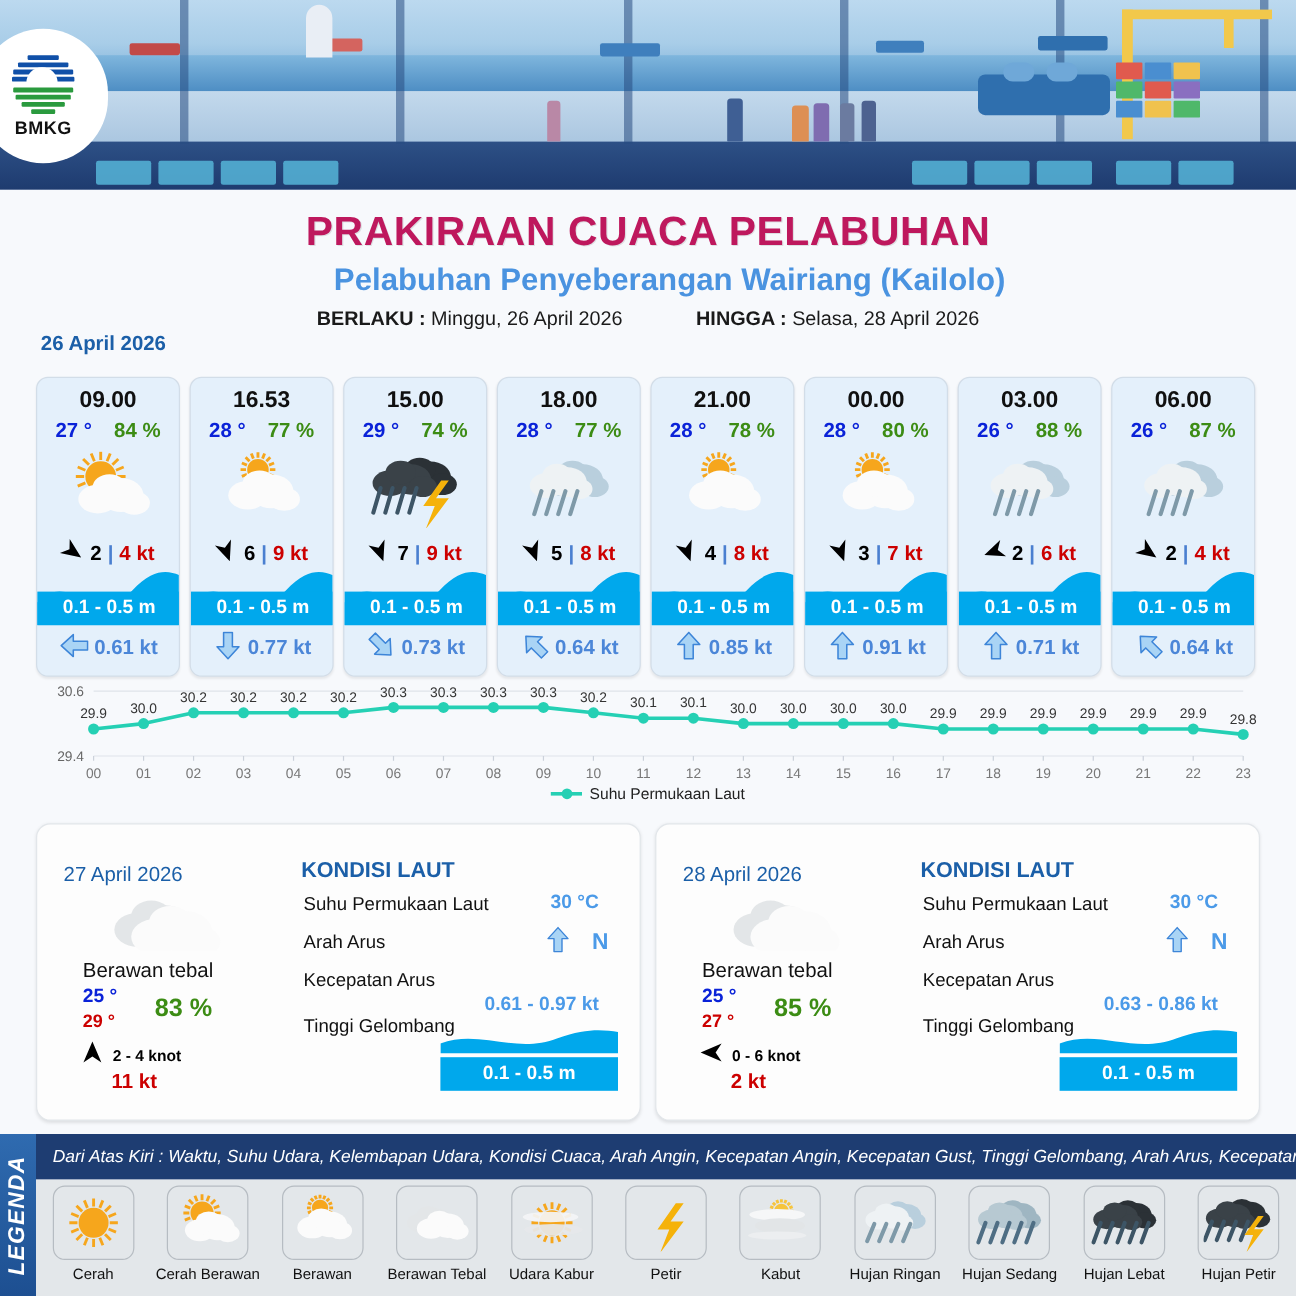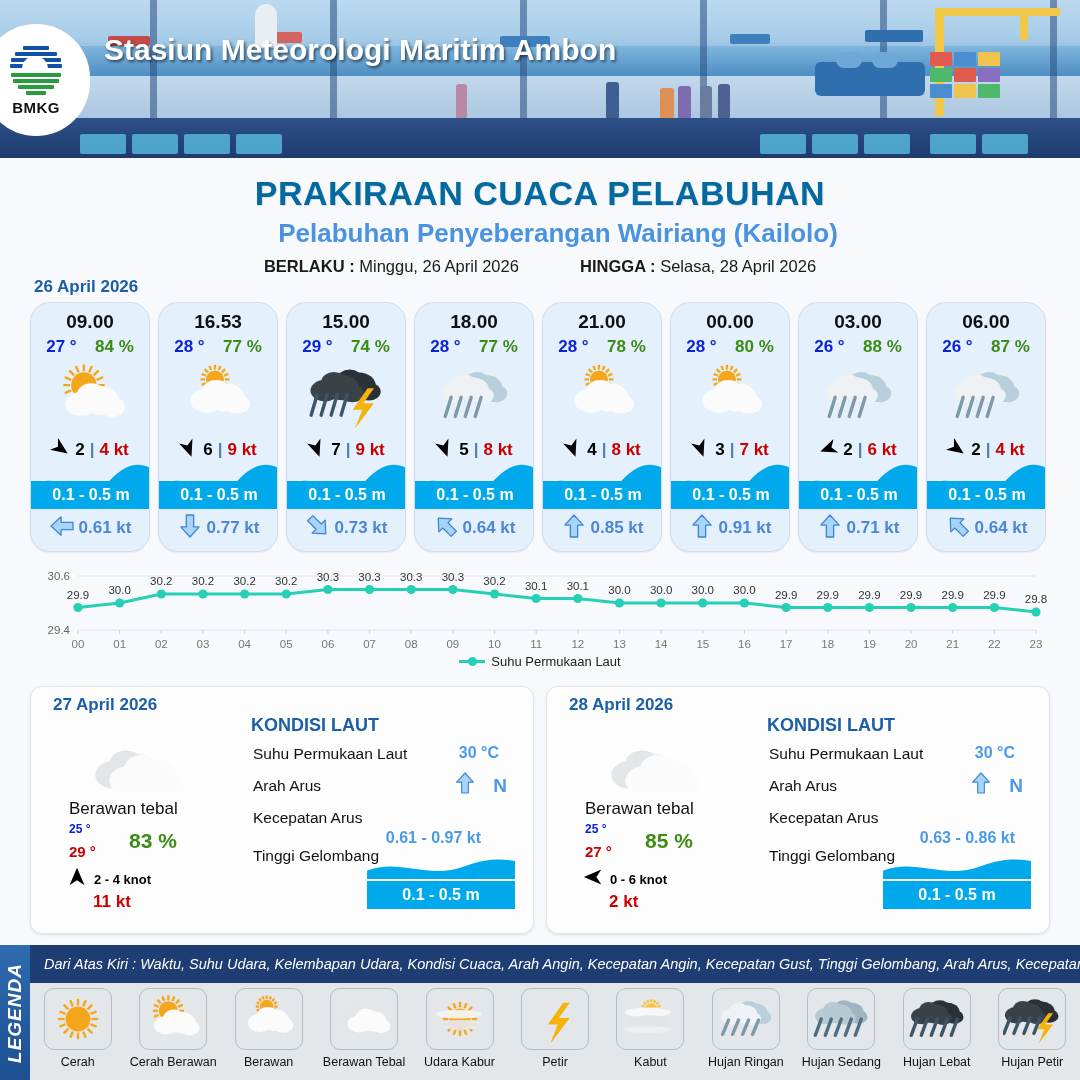--- a/index.html
+++ b/index.html
@@ -67,21 +67,21 @@
     text-shadow: 1.5px 1.5px 3px rgba(0,0,0,.55);
   }
   .hdr-line3 {
     font-size: 20px; color:#fff; margin-top: 7px;
     text-shadow: 1px 1px 2px rgba(0,0,0,.5);
   }
 
   
   .title-block { text-align:center; padding-top:16px; }
   .t-main {
-    font-size: 34px; font-weight: bold; color:#0369a1; letter-spacing:.5px;
+    font-size: 34px; font-weight: bold; color:#be185d; letter-spacing:.5px;
     font-stretch: condensed;
     text-shadow: 1px 1px 0 rgba(0,0,0,.10);
   }
   .t-sub {
     font-size: 26px; font-weight: bold; color:#4a93e0; margin-top:5px;padding-left:36px;
   }
   .t-valid { margin-top: 8px; font-size: 16.5px; color:#1a1a1a; }
   .t-valid .lbl { font-weight: bold; }
   .t-valid .gap { display:inline-block; width:52px; }
 
@@ -93,24 +93,25 @@
 
   
   .cards {
     position:absolute; left:30px; top:302px;
     width:1020px; display:flex; gap:8px;
   }
   .card {
     width: 120px; height: 250px;
     background: #e4f0fb;
     border: 1px solid #d2dde8;
-    border-radius: 20px;
+    border-radius: 10px;
     position: relative;
     overflow: hidden;
     box-shadow: 0 1px 2px rgba(0,0,0,.07);
+    margin-top: 12px;
   }
   .c-time { text-align:center; font-size:19px; font-weight:bold; color:#101010; padding-top:8px; }
   .c-row { display:flex; justify-content:space-around; align-items:baseline; padding:4px 6px 0 6px;}
   .c-temp { font-size:17px; font-weight:bold; color:#0a22d8; }
   .c-hum  { font-size:17px; font-weight:bold; color:#3c8c14; }
   .c-icon { height:78px; display:flex; align-items:center; justify-content:center; }
   .c-wind { display:flex; align-items:center; justify-content:center; gap:5px; height:30px;}
   .c-wind .deg { font-size:17px; font-weight:bold; color:#000; }
   .c-wind .sep { color:#4a7fd0; font-weight:bold; font-size:17px;}
   .c-wind .kt  { font-size:17px; font-weight:bold; color:#cc0000; }
@@ -139,24 +140,24 @@
   .lgd-mark:after{ content:""; position:absolute; left:9px; top:-3.5px; width:9px;height:9px;border-radius:50%;background:#25d0b4;}
 
   
   .panels { position:absolute; left:30px; top:686px; width:1020px; display:flex; gap:12px; }
   .panel {
     width:504px; height:248px; background:#fdfdfd;
     border:1px solid #e2e6ea; border-radius:12px;
     box-shadow:0 1px 3px rgba(0,0,0,.10);
     position:relative;
   }
-  .p-date { position:absolute; left:22px; top:8px; font-size:17px; font-weight:bold; color:#1b5fa8;}
+  .p-date { position:absolute; left:22px; top:32px; font-size:17px; font-weight:normal; color:#1b5fa8;}
   .p-icon { position:absolute; left:52px; top:48px; width:110px; height:60px; display:flex;align-items:center;justify-content:center;}
   .p-cond { position:absolute; left:38px; top:112px; font-size:17px; color:#111; }
-  .p-t1 { position:absolute; left:38px; top:135px; font-size:12px; font-weight:bold; color:#0a22d8;}
+  .p-t1 { position:absolute; left:38px; top:135px; font-size:16px; font-weight:bold; color:#0a22d8;}
   .p-t2 { position:absolute; left:38px; top:156px; font-size:15px; font-weight:bold; color:#cc0000;}
   .p-hum{ position:absolute; left:98px; top:142px; font-size:21px; font-weight:bold; color:#3c8c14;}
   .p-wind { position:absolute; left:36px; top:180px; display:flex; align-items:center; gap:7px;}
   .p-wind .wv { font-size:13px; font-weight:bold; color:#000;}
   .p-gust { position:absolute; left:62px; top:205px; font-size:17px; font-weight:bold; color:#cc0000;}
 
   .p-sea-title { position:absolute; left:220px; top:28px; font-size:18px; font-weight:bold; color:#1b5fa8; }
   .p-lbl { position:absolute; left:222px; font-size:15.5px; color:#111; }
   .p-val { position:absolute; font-size:16px; font-weight:bold; color:#4b9ae8; }
   .p-wave-box {
@@ -265,21 +266,20 @@
       <div class="bar" style="top:29px;width:50px;background:#2a9a3e;"></div>
       <div class="bar" style="top:35px;width:46px;background:#2a9a3e;"></div>
       <div class="bar" style="top:41px;width:36px;background:#2a9a3e;"></div>
       <div class="bar" style="top:47px;width:20px;background:#2a9a3e;"></div>
       <div style="position:absolute;left:14px;top:12px;width:26px;height:16px;background:#fff;border-radius:13px 13px 0 0;"></div>
     </div>
     <div class="logo-text">BMKG</div>
   </div>
 
   <div class="hdr-texts">
-    <div class="hdr-line2">Stasiun Meteorologi Maritim Ambon</div>
   </div>
 </div>
 
 <div class="title-block">
   <div class="t-main">PRAKIRAAN CUACA PELABUHAN</div>
   <div class="t-sub">Pelabuhan Penyeberangan Wairiang (Kailolo)</div>
   <div class="t-valid">
     <span class="lbl">BERLAKU :</span>
     <span>Minggu, 26 April 2026</span>
     <span class="gap"></span>
@@ -840,21 +840,21 @@
       <div class="p-gust">11 kt</div>
       <div class="p-sea-title">KONDISI LAUT</div>
       <div class="p-lbl" style="top:58px">Suhu Permukaan Laut</div>
       <div class="p-val" style="right:34px;top:57px">30 °C</div>
       <div class="p-lbl" style="top:90px">Arah Arus</div>
       <div style="position:absolute;right:58px;top:84px"><svg width="20" height="24" viewBox="0 0 24 26" style="transform:rotate(0deg)">
           <polygon points="12,1 22,12 16,12 16,25 8,25 8,12 2,12" fill="#a9d4f5" stroke="#3d85d8" stroke-width="1.4" stroke-linejoin="round"></polygon>
         </svg></div>
       <div class="p-val" style="right:26px;top:88px;font-size:19px">N</div>
       <div class="p-lbl" style="top:122px">Kecepatan Arus</div>
-      <div class="p-val" style="right:52px;top:142px">0.61 - 0.97 kt</div>
+      <div class="p-val" style="right:34px;top:142px">0.61 - 0.97 kt</div>
       <div class="p-lbl" style="top:160px">Tinggi Gelombang</div>
       <div class="p-wave-box">
         <span style="position:absolute;left:0;bottom:26px;display:block"><svg width="148" height="22" viewBox="0 0 148 22" preserveAspectRatio="none">
             <path d="M0,13.64 C 32.56,1.1 62.16,23.1 97.68,9.24 C 121.36,0.44 136.16,2.2 148,3.96 L 148,22 L0,22 Z" fill="#00a8ec"></path>
           </svg></span>
         <div class="p-wave-text">0.1 - 0.5 m</div>
       </div>
     </div>
     <div class="panel">
       <div class="p-date">28 April 2026</div>

